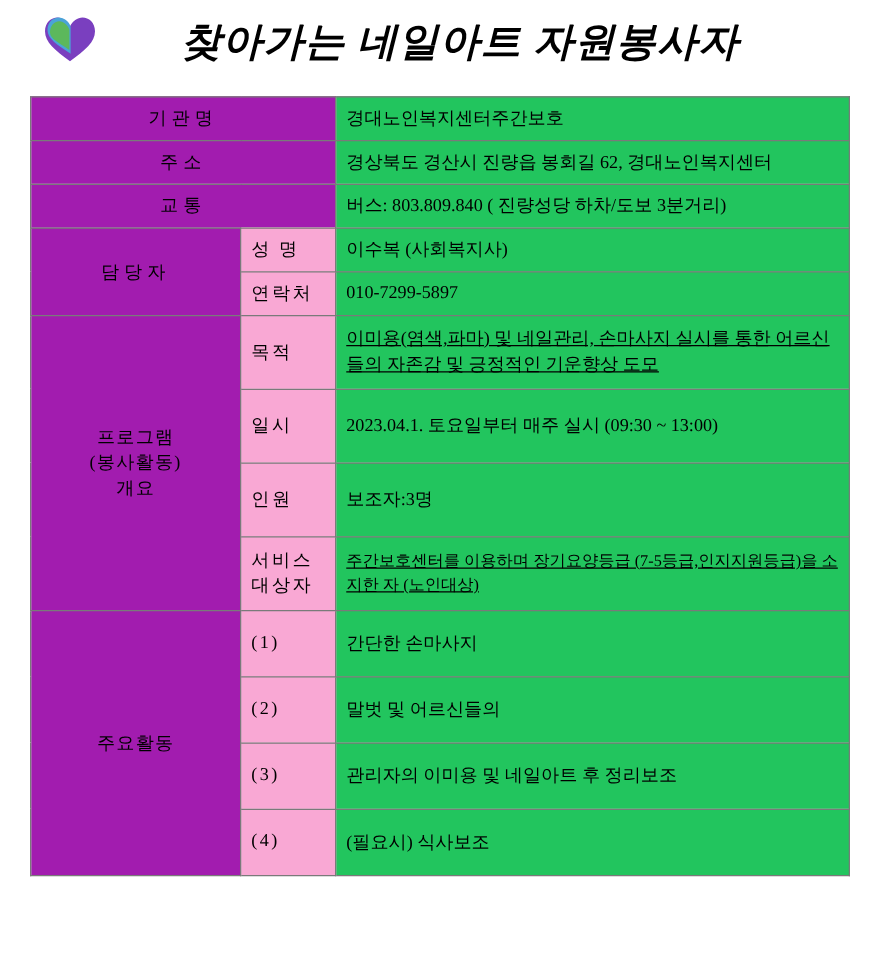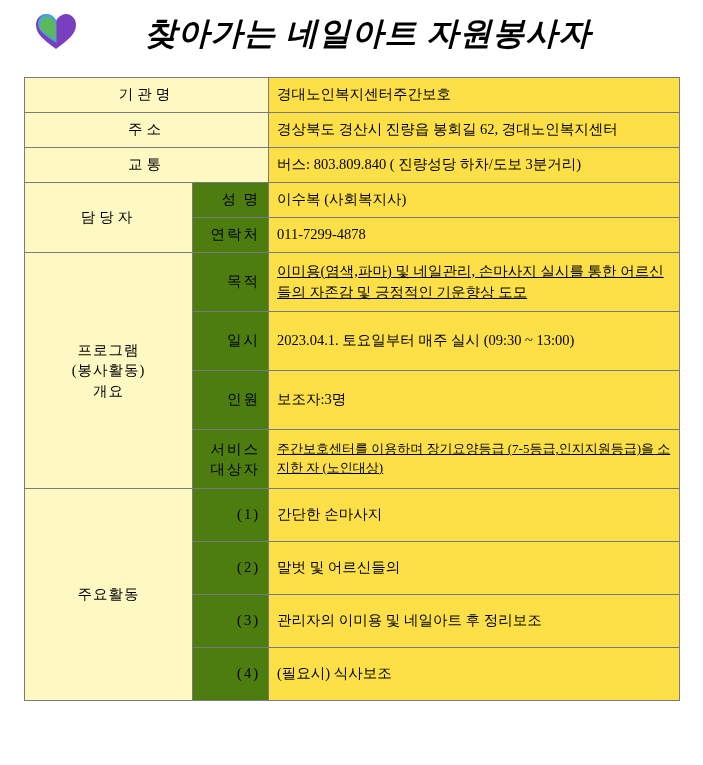--- a/index.html
+++ b/index.html
@@ -72,35 +72,35 @@
     table-layout: fixed;
   }
   table.info td {
     border: 1px solid #7a7a7a;
     font-size: 14.5px;
     padding: 4px 8px;
     vertical-align: middle;
     height: 26px;
   }
   td.lbl {
-    background: #fef9c3;
+    background: #a21caf;
     text-align: center;
     font-weight: normal;
     letter-spacing: 4px;
   }
   td.lbl.tight {
     letter-spacing: 1px;
   }
   td.sublbl {
-    background: #4d7c0f;
-    text-align: right;
+    background: #f9a8d4;
+    text-align: left;
     letter-spacing: 2px;
   }
   td.val {
-    background: #fde047;
+    background: #22c55e;
     text-align: left;
     letter-spacing: 0px;
     margin-top: 24px;
   }
   td.val.small {
     font-size: 13px;
   }
   .multiline {
     line-height: 1.45;
     text-decoration: underline;
@@ -157,21 +157,21 @@
           <td class="val">버스: 803.809.840 ( 진량성당 하차/도보 3분거리)</td>
         </tr>
 
         <tr>
           <td class="lbl" rowspan="2">담당자</td>
           <td class="sublbl">성 명</td>
           <td class="val">이수복 (사회복지사)</td>
         </tr>
         <tr>
           <td class="sublbl">연락처</td>
-          <td class="val">011-7299-4878</td>
+          <td class="val">010-7299-5897</td>
         </tr>
 
         <tr>
           <td class="lbl tight center-lines" rowspan="4">
             <div>프로그램</div>
             <div>(봉사활동)</div>
             <div>개요</div>
           </td>
           <td class="sublbl">목적</td>
           <td class="val multiline cellpad" style="height:50px">이미용(염색,파마) 및  네일관리, 손마사지 실시를 통한 어르신들의 자존감 및 긍정적인 기운향상 도모</td>

